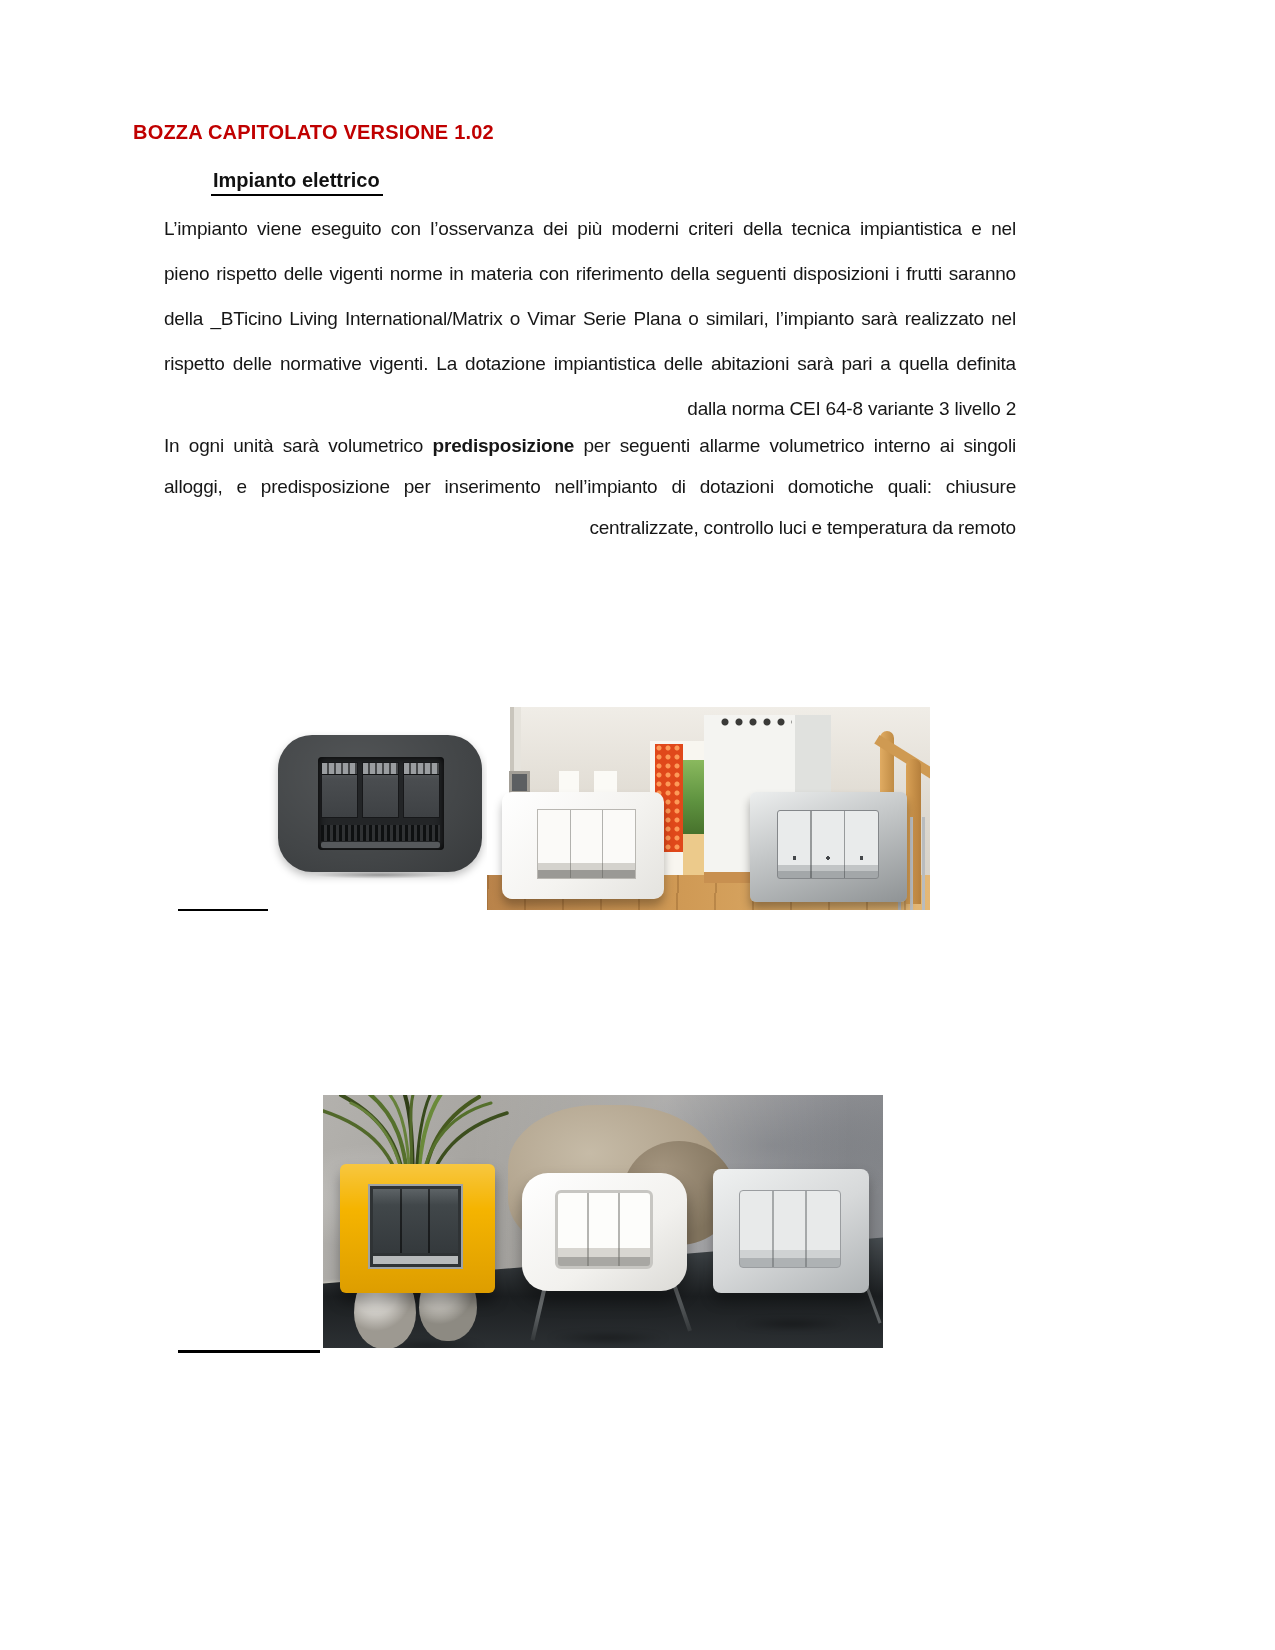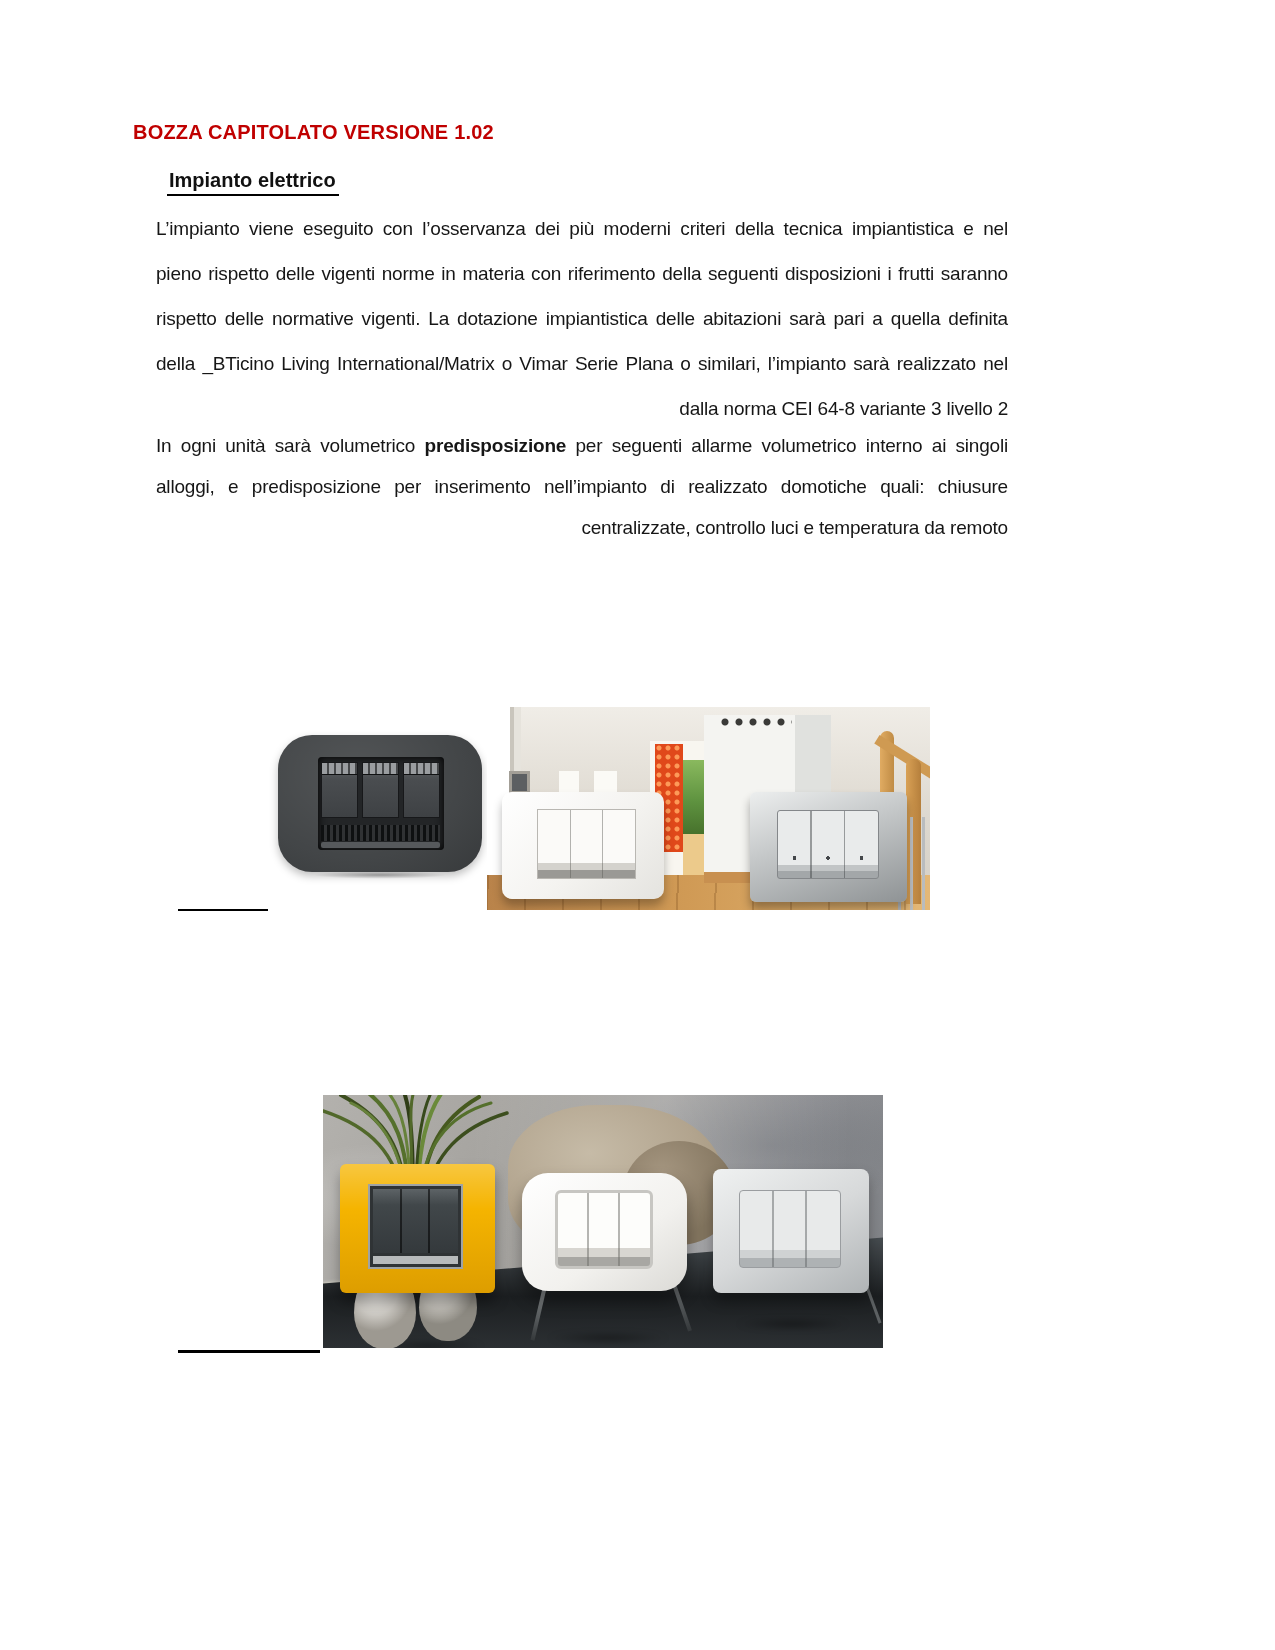--- a/index.html
+++ b/index.html
@@ -3,22 +3,22 @@
 <meta charset="utf-8">
 <style>
   html,body{margin:0;padding:0;background:#ffffff;}
   .page{position:relative;width:1275px;height:1650px;background:#ffffff;overflow:hidden;
         font-family:"Liberation Sans", sans-serif;color:#111;}
 
   
   .doc-header{position:absolute;left:133px;top:93px;font-size:20px;line-height:24px;
               font-weight:bold;letter-spacing:.2px;margin-top:27px;}
   .heading{position:absolute;left:167px;top:168px;font-size:20px;line-height:25px;font-weight:bold;}
-  .heading .heading-text{display:inline-block;border-bottom:2px solid #000;padding:0 3px 1px 2px;}
-  .para{position:absolute;left:156px;width:852px;font-size:19px;letter-spacing:-0.2px;color:#161616;}
+  .heading .heading-text{display:inline-block;border-bottom:2px solid #000;padding:0 3px 1px 2px;margin-left:44px;}
+  .para{position:absolute;left:164px;width:852px;font-size:19px;letter-spacing:-0.2px;color:#161616;}
   .para1{top:206px;line-height:45px;}
   .para2{top:425px;line-height:41px;}
   .jline{text-align:justify;text-align-last:justify;white-space:normal;}
   .lline{text-align:right;}
   .bold{font-weight:bold;}
 
   
   .plate-dark{position:absolute;left:278px;top:735px;width:204px;height:137px;border-radius:34px;
               background-color:#3b3e40;
               background-image:radial-gradient(120% 140% at 38% 28%, rgba(255,255,255,.12) 0%, rgba(255,255,255,.04) 45%, rgba(0,0,0,.25) 100%);
@@ -153,30 +153,30 @@
 
   <div class="doc-header" style="color: rgb(192, 0, 0);">BOZZA CAPITOLATO VERSIONE 1.02</div>
 
   <div class="heading">
     <span class="heading-text">Impianto elettrico</span>
   </div>
 
   <div class="para para1">
     <div class="jline">L’impianto viene eseguito con l’osservanza dei più moderni criteri della tecnica impiantistica e nel</div>
     <div class="jline">pieno rispetto delle vigenti norme in materia con riferimento della seguenti disposizioni i frutti saranno</div>
+    <div class="jline">della _BTicino Living International/Matrix o Vimar Serie Plana o similari, l’impianto sarà realizzato nel</div>
     <div class="jline">rispetto delle normative vigenti. La dotazione impiantistica delle abitazioni sarà pari a quella definita</div>
-    <div class="jline">della _BTicino Living International/Matrix o Vimar Serie Plana o similari, l’impianto sarà realizzato nel</div>
     <div class="lline">dalla norma CEI 64-8 variante 3 livello 2</div>
   </div>
 
   <div class="para para2">
     <div class="jline">
       <span>In ogni unità sarà volumetrico </span><span class="bold">predisposizione</span><span> per seguenti allarme volumetrico interno ai singoli</span>
     </div>
-    <div class="jline">alloggi, e predisposizione per inserimento nell’impianto di realizzato domotiche quali: chiusure</div>
+    <div class="jline">alloggi, e predisposizione per inserimento nell’impianto di dotazioni domotiche quali: chiusure</div>
     <div class="lline">centralizzate, controllo luci e temperatura da remoto</div>
   </div>
 
   <div class="plate-dark">
     <div class="pd-recess">
       <div class="pd-rocker pd-r1">
           <div class="pd-cap"></div>
         </div>
       <div class="pd-rocker pd-r2">
           <div class="pd-cap"></div>

